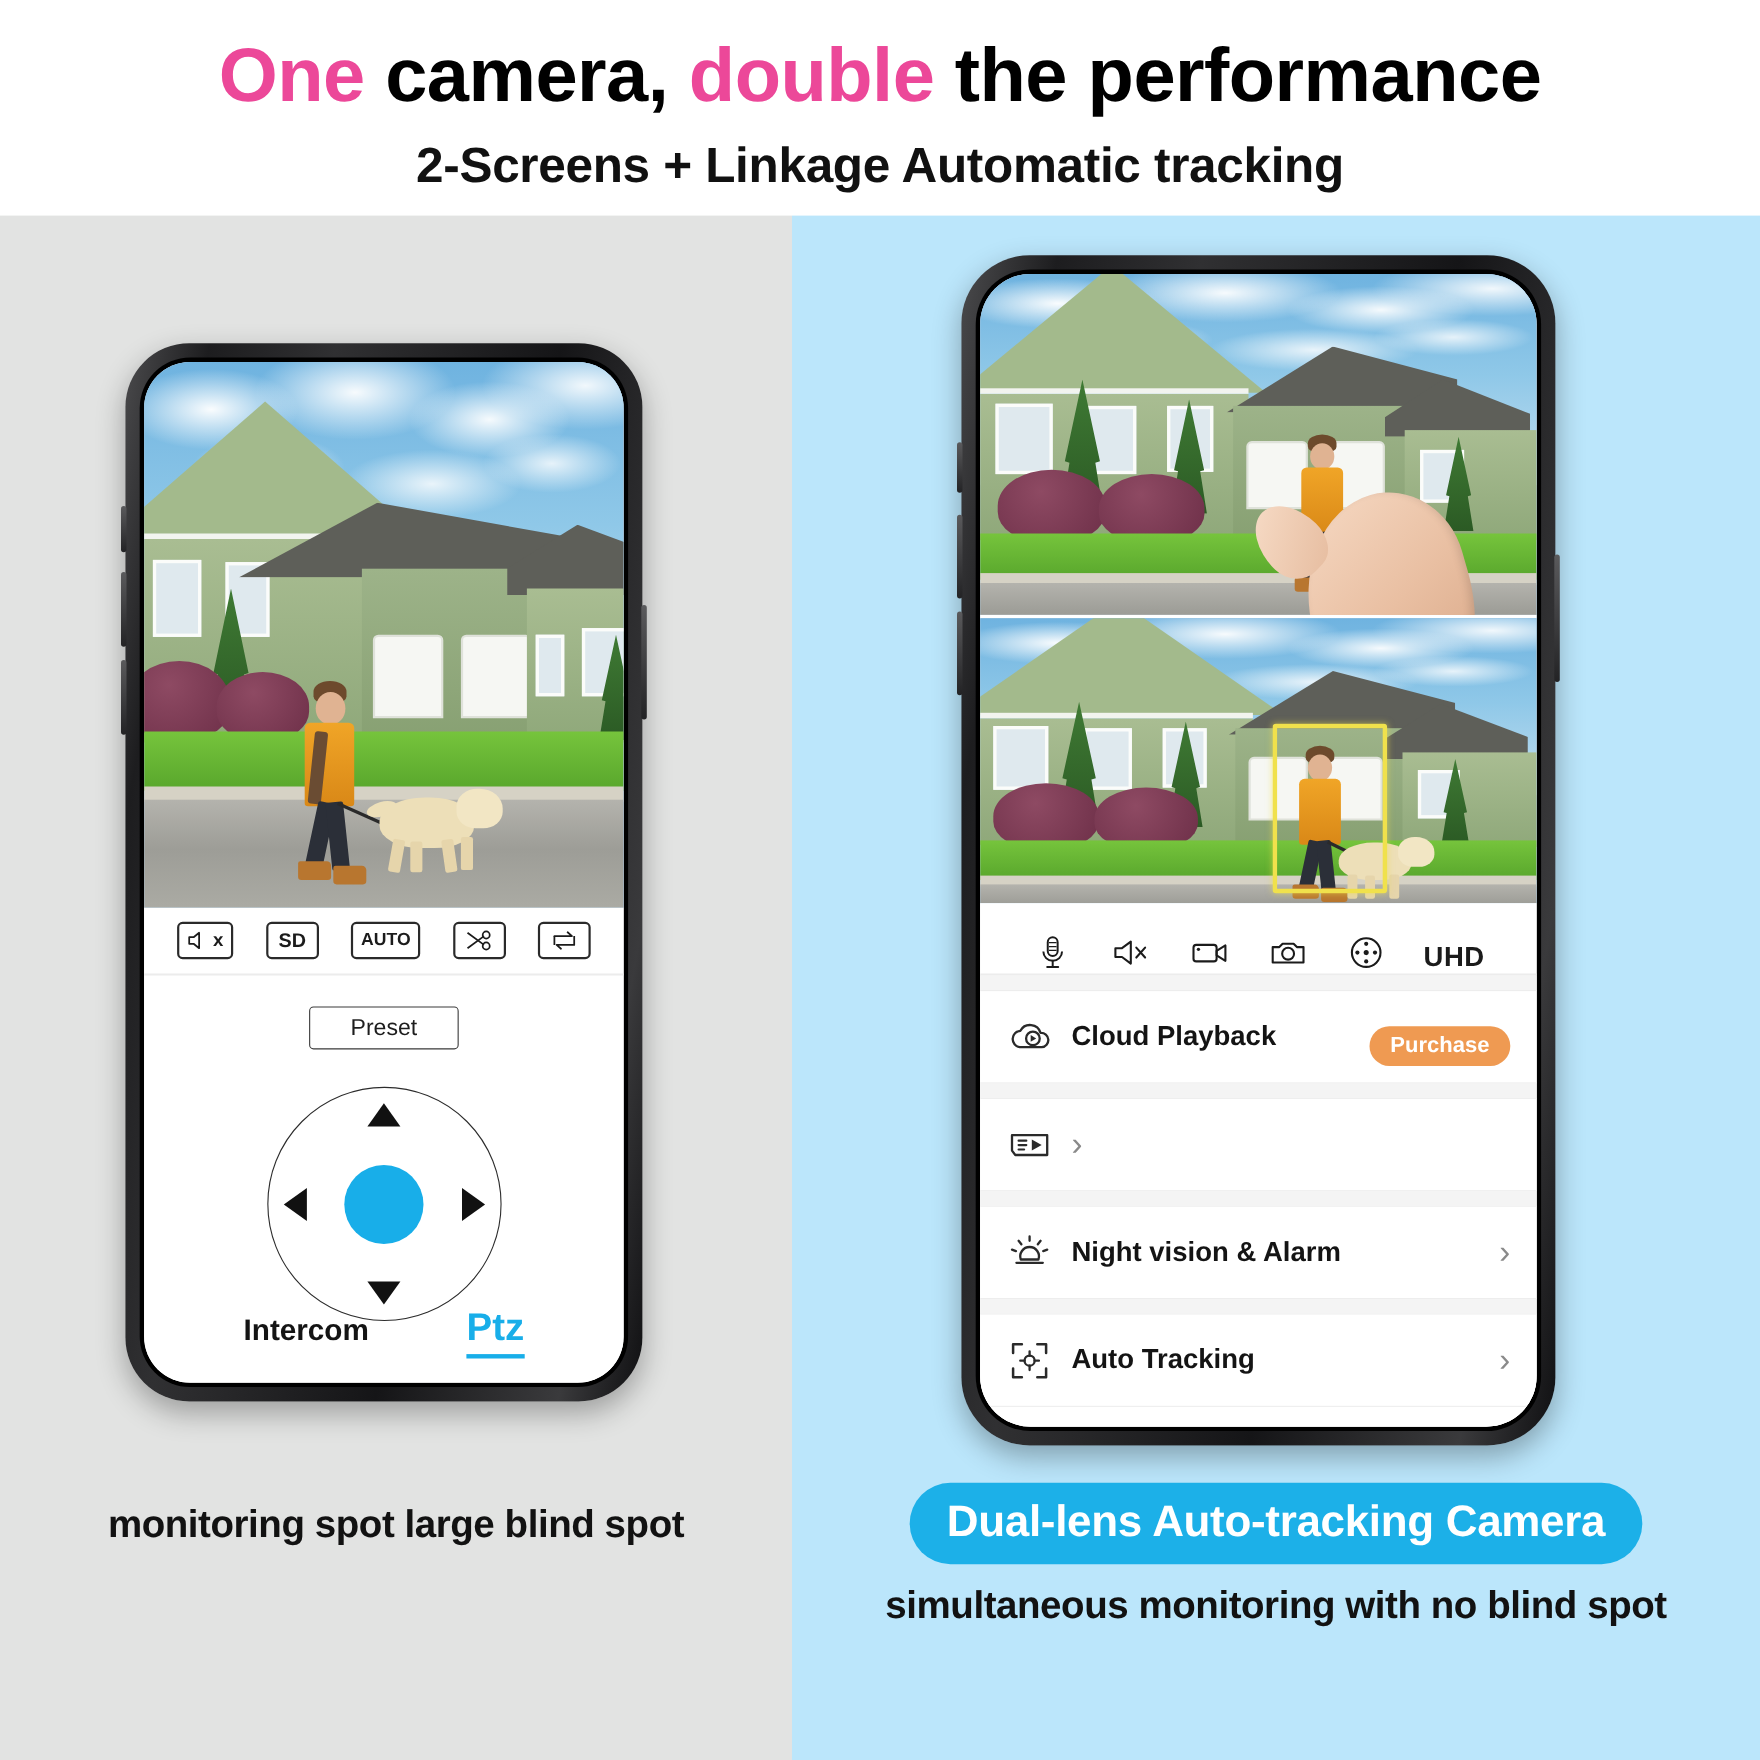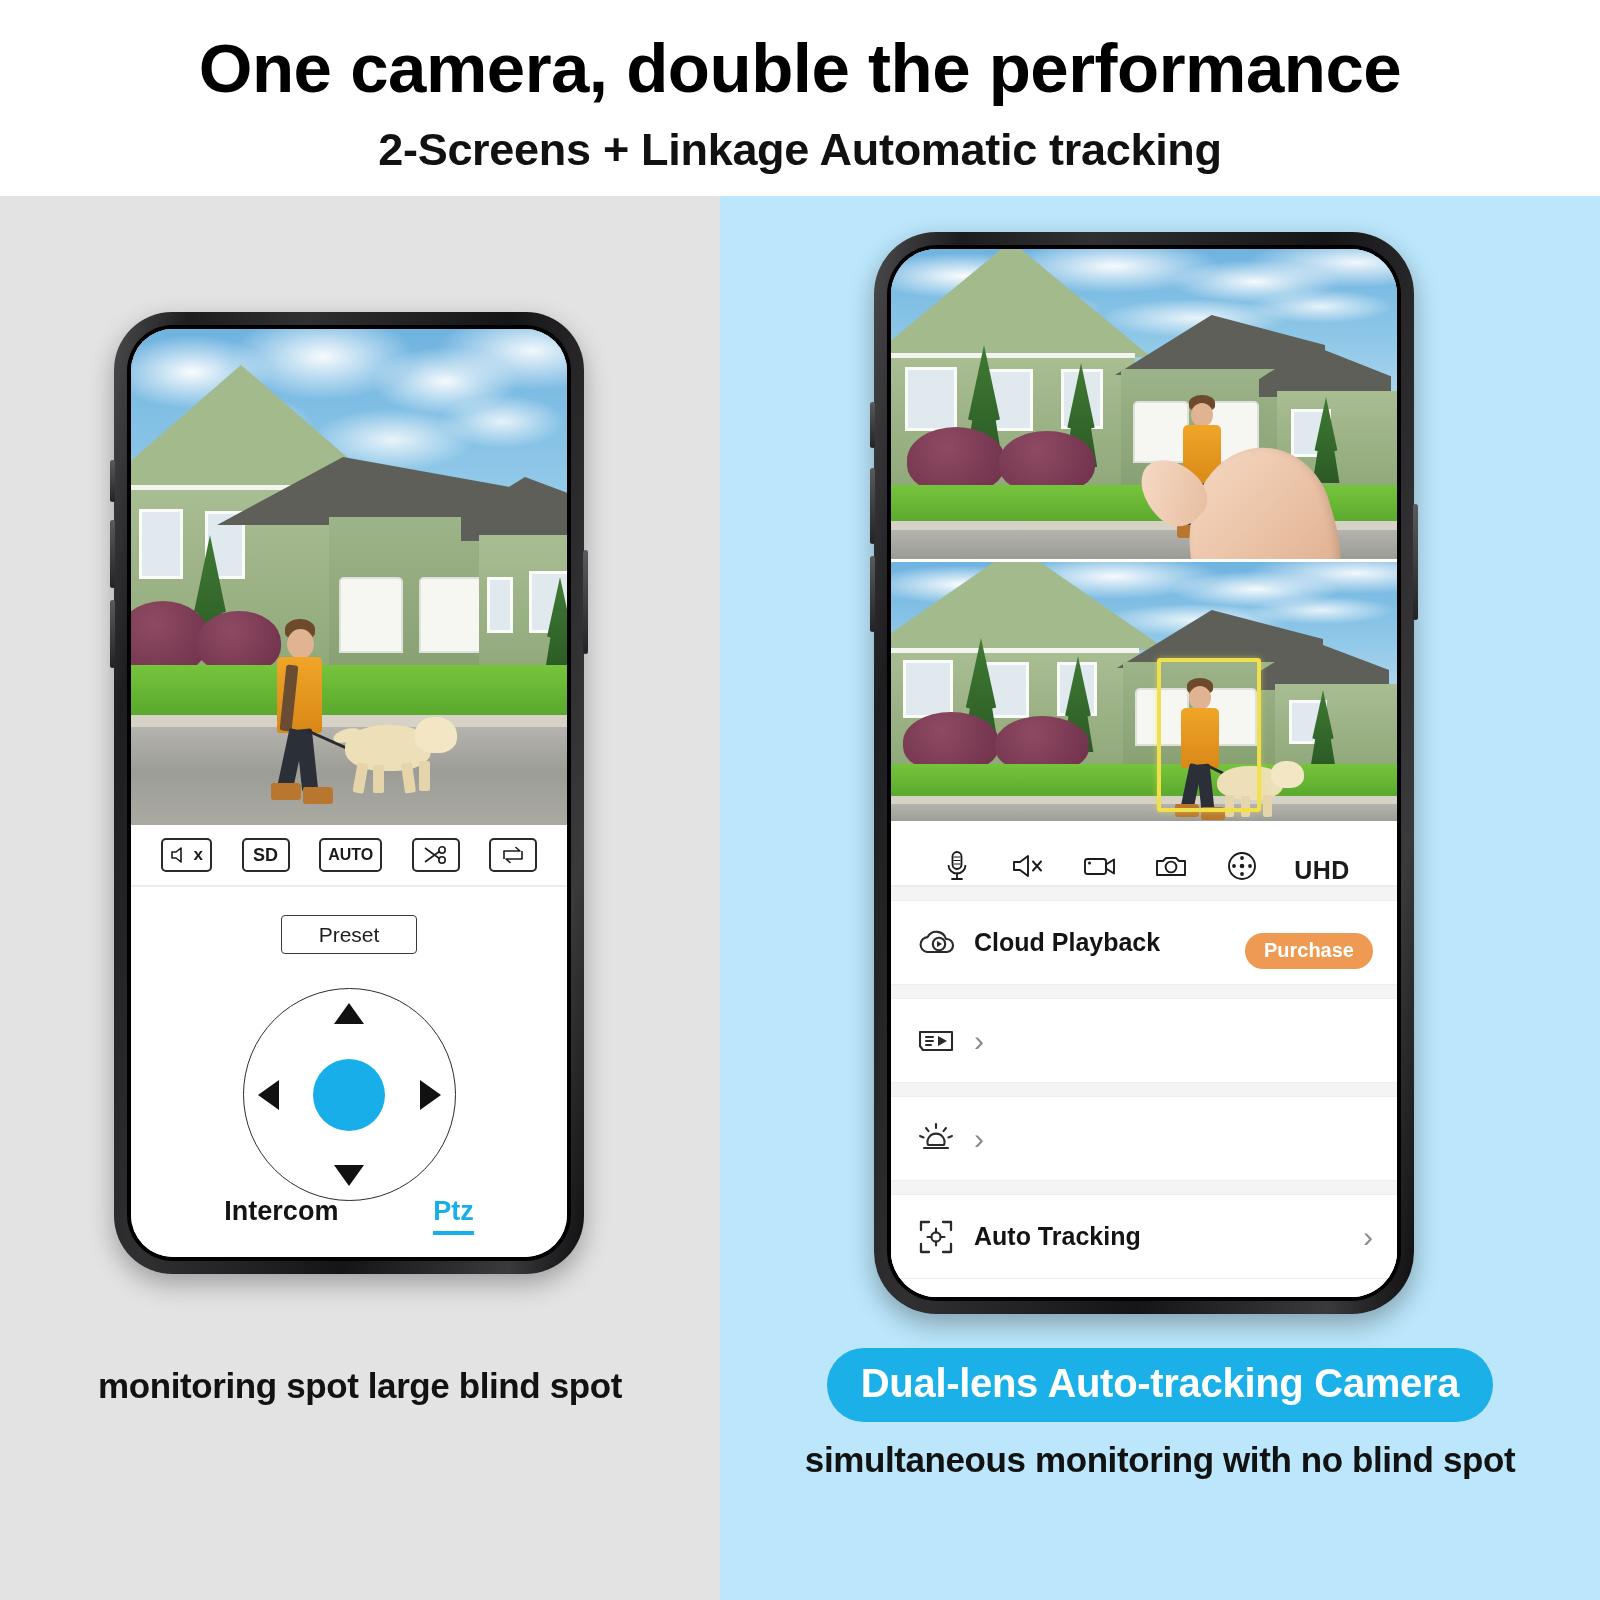--- a/index.html
+++ b/index.html
@@ -13,21 +13,21 @@
 
   
   .header {
     position: absolute; left: 0; top: 0; width: 1600px; height: 196px;
     background: #ffffff; text-align: center;
   }
   .headline {
     font-size: 69px; font-weight: 700; letter-spacing: -0.5px;
     line-height: 1.0; padding-top: 34px; color: #000; white-space: nowrap;
   }
-  .headline .hl-blue { color: #000000; }
+  .headline .hl-blue { color: #ec4899; }
   .subhead {
     font-size: 45px; font-weight: 600; color: #111;
     padding-top: 21px; letter-spacing: -0.3px; white-space: nowrap;
   }
 
   
   .panel-left {
     position: absolute; left: 0; top: 196px; width: 720px; height: 1404px;
     background: #e2e3e2;
   }
@@ -186,21 +186,21 @@
   .tri-up { left: 50%; top: 14px; margin-left: -15px; border-left: 15px solid transparent; border-right: 15px solid transparent; border-bottom: 21px solid #111; }
   .tri-down { left: 50%; bottom: 14px; margin-left: -15px; border-left: 15px solid transparent; border-right: 15px solid transparent; border-top: 21px solid #111; }
   .tri-left { top: 50%; left: 14px; margin-top: -15px; border-top: 15px solid transparent; border-bottom: 15px solid transparent; border-right: 21px solid #111; }
   .tri-right { top: 50%; right: 14px; margin-top: -15px; border-top: 15px solid transparent; border-bottom: 15px solid transparent; border-left: 21px solid #111; }
   .ptz-tabs {
     position: absolute; left: 0; right: 0; bottom: 22px;
     display: flex; justify-content: space-around; align-items: baseline; padding: 0 46px;
   }
   .tab-plain { font-size: 27px; font-weight: 700; color: #141414; }
   .tab-active {
-    font-size: 27px; font-weight: 700; color: #18aee9;
+    font-size: 35px; font-weight: 700; color: #18aee9;
     border-bottom: 4px solid #18aee9; padding-bottom: 4px;
   }
 
   
   .list { flex: 1; background: #f3f3f3; display: flex; flex-direction: column; }
   .row {
     background: #fff; height: 85px; display: flex; align-items: center;
     padding: 0 24px; gap: 17px; border-top: 1px solid #ededed; border-bottom: 1px solid #ededed;
   }
   .row-gap { height: 13px; background: #f4f4f4; }
@@ -516,20 +516,21 @@
           <div class="row-gap"></div>
 
           <div class="row">
             <span class="row-ico">
               <svg width="40" height="36" viewBox="0 0 40 36">
                 <path d="M12 24a8.5 8.5 0 1 1 16 0z" fill="none" stroke="#2a2a2a" stroke-width="2.1" stroke-linejoin="round"></path>
                 <path d="M8 27h24" stroke="#2a2a2a" stroke-width="2.1" stroke-linecap="round"></path>
                 <path d="M20 3v4 M10 7l2.5 3.2 M30 7l-2.5 3.2 M4 15l3.6 1.4 M36 15l-3.6 1.4" stroke="#2a2a2a" stroke-width="2.1" stroke-linecap="round"></path>
               </svg>
             </span>
+            <span class="row-label">Night vision &amp; Alarm</span>
             <span class="chev">›</span>
           </div>
 
           <div class="row-gap"></div>
 
           <div class="row">
             <span class="row-ico">
               <svg width="36" height="36" viewBox="0 0 36 36">
                 <path d="M3 11V3h8 M25 3h8v8 M33 25v8h-8 M11 33H3v-8" fill="none" stroke="#2a2a2a" stroke-width="2.3" stroke-linecap="round" stroke-linejoin="round"></path>
                 <circle cx="18" cy="18" r="4.6" fill="none" stroke="#2a2a2a" stroke-width="2.1"></circle>

